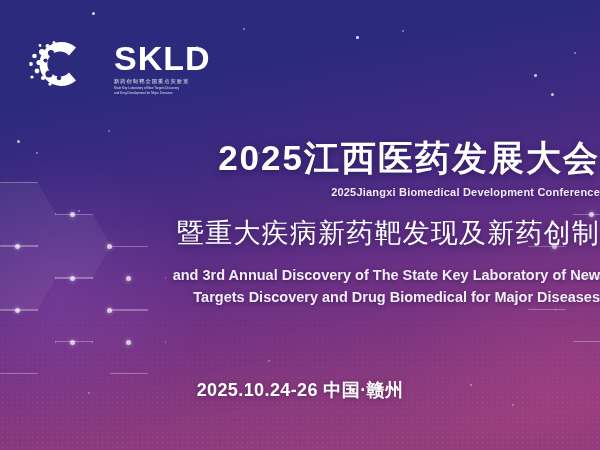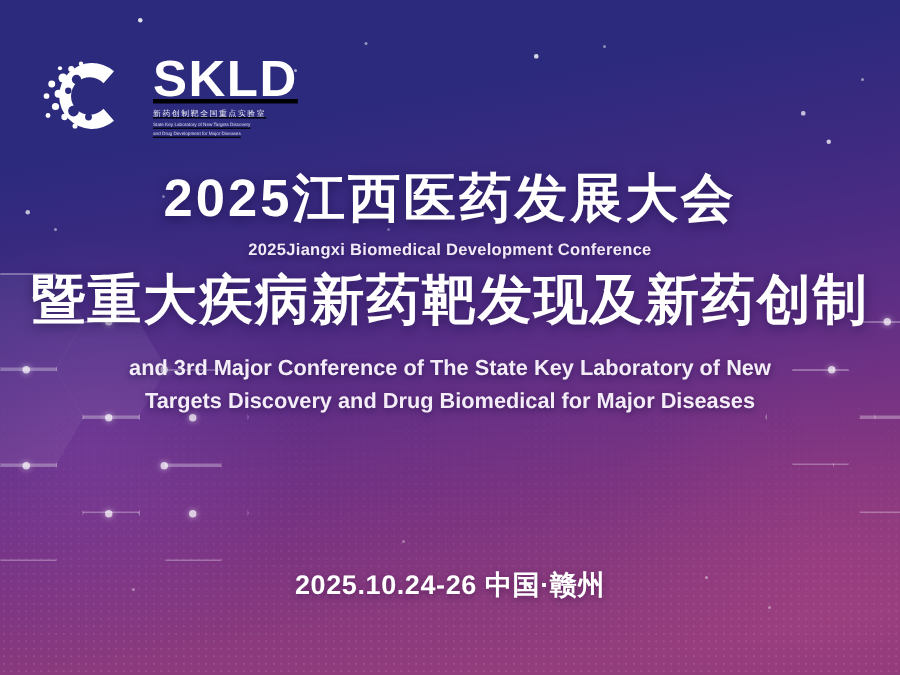--- a/index.html
+++ b/index.html
@@ -98,23 +98,22 @@
     border-radius: 50%;
     background: radial-gradient(circle, rgba(190,70,140,0.22), transparent 70%);
   }
 
   
   .logo {
     position: absolute;
     left: 26px;
     top: 32px;
     display: flex;
-    align-items: flex-start;
-    gap: 12px;
-    text-decoration: underline;
+    align-items: flex-end;
+    gap: 24px;
   }
   .logo-mark {
     width: 64px;
     height: 64px;
     flex: none;
   }
   .logo-text {
     display: flex;
     flex-direction: column;
     justify-content: center;
@@ -143,44 +142,44 @@
     line-height: 1.5;
     margin-top: 1px;
     white-space: nowrap;
   }
 
   
   .content {
     position: absolute;
     left: 0;
     right: 0;
-    top: 112px;
-    text-align: center;
+    top: 137px;
+    text-align: right;
     color: #ffffff;
   }
   .t-main {
     font-size: 35px;
     font-weight: bold;
     letter-spacing: 2px;
     line-height: 1.2;
     text-shadow: 0 2px 7px rgba(20,10,60,0.55);
   }
   .t-main-en {
     font-size: 11px;
     font-weight: bold;
     letter-spacing: 0.2px;
     margin-top: 7px;
     color: #f2eaf7;
     text-shadow: 0 1px 4px rgba(20,10,60,0.5);
   }
   .t-sub1 {
-    font-size: 36px;
-    font-weight: bold;
+    font-size: 27px;
+    font-weight: normal;
     letter-spacing: 1.2px;
-    margin-top: 4px;
+    margin-top: 19px;
     line-height: 1.25;
     text-shadow: 0 2px 7px rgba(20,10,60,0.5);
   }
   .t-sub2 {
     font-size: 28.5px;
     font-weight: bold;
     letter-spacing: 1.2px;
     margin-top: 5px;
     line-height: 1.25;
     text-shadow: 0 2px 7px rgba(20,10,60,0.5);
@@ -308,21 +307,21 @@
       <div class="logo-en">State Key Laboratory of New Targets Discovery</div>
       <div class="logo-en">and Drug Development for Major Diseases</div>
     </div>
   </div>
 
   <div class="content">
     <div class="t-main">2025江西医药发展大会</div>
     <div class="t-main-en">2025Jiangxi Biomedical Development Conference</div>
     <div class="t-sub1">暨重大疾病新药靶发现及新药创制</div>
     <div class="t-en-block">
-      <div>and 3rd Major Conference of  The State Key Laboratory of New</div>
+      <div>and 3rd Annual Discovery of  The State Key Laboratory of New</div>
       <div>Targets Discovery and Drug Biomedical for Major Diseases</div>
     </div>
   </div>
 
   <div class="footer">
     <div class="f-cn">2025.10.24-26 中国·赣州</div>
   </div>
 
 </div>
 

